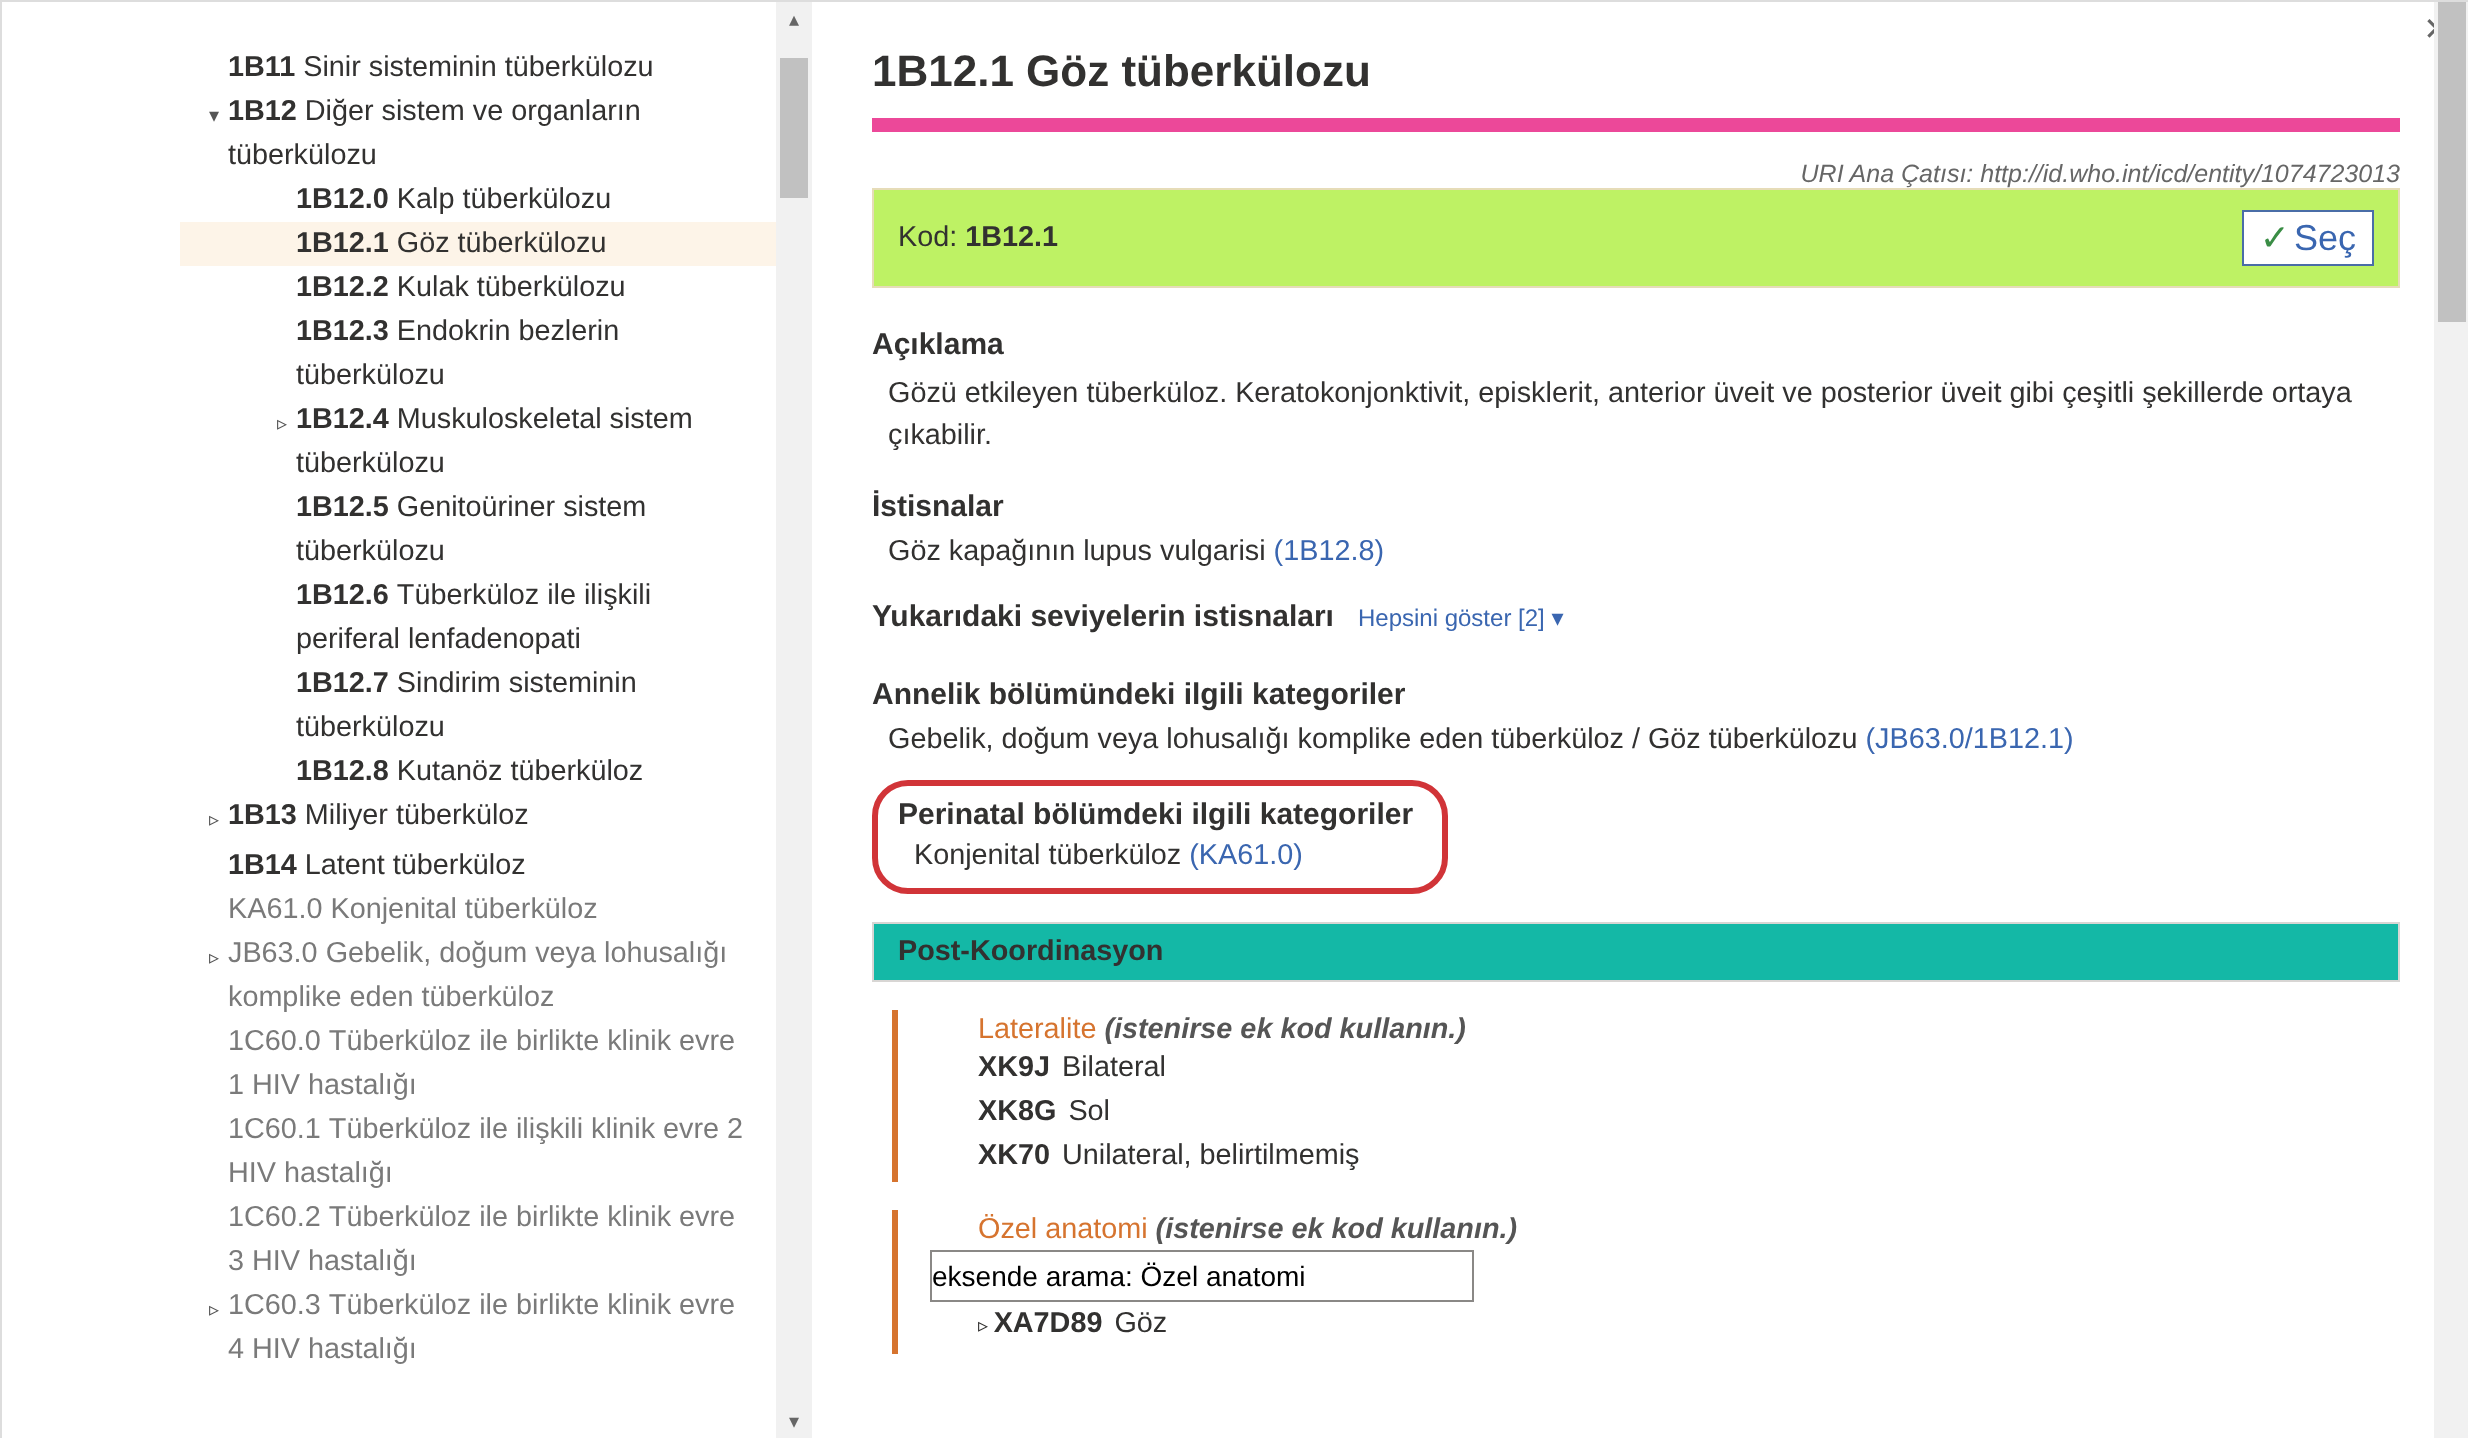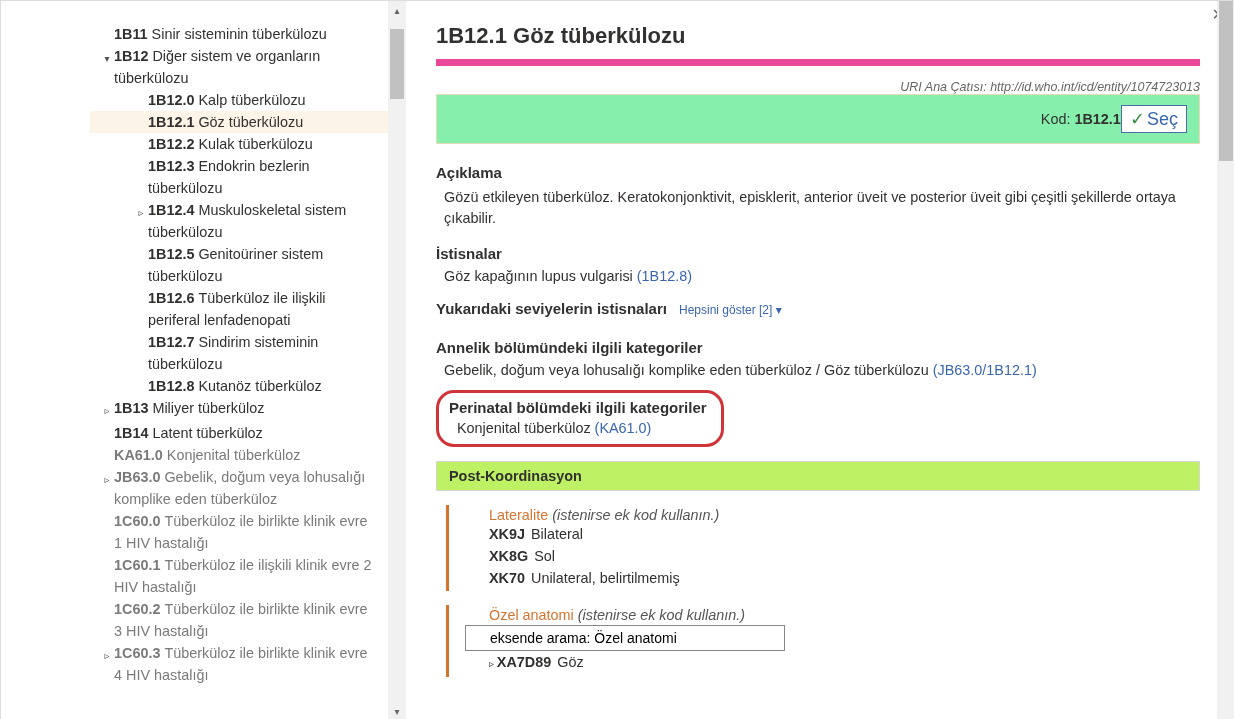--- a/index.html
+++ b/index.html
@@ -10,52 +10,52 @@
  .vsb{position:absolute;right:0;top:0;width:18px;height:100%;background:#f1f1f1;}
  .vsb .thumb{position:absolute;left:2px;width:14px;background:#c1c1c1;border-radius:0;}
  .vsb.leftSb .thumb{top:28px;height:70px;}
  .vsb.rightSb .thumb{top:0;height:160px;}
  .vsb .arrow{position:absolute;left:0;width:18px;height:18px;display:flex;align-items:center;justify-content:center;font-size:10px;color:#666;}
  .vsb .arrow.dn{bottom:0;}
  .row{display:flex;align-items:flex-start;line-height:22px;padding:0 4px 0 0;}
  .toggle{width:14px;flex:0 0 14px;font-size:10px;color:#555;text-align:center;margin-top:3px;}
  .lbl{flex:1;padding-right:10px;}
  .lbl .code{font-weight:600;margin-right:4px;}
- .greyCode{color:#7a7a7a;font-weight:700;margin-right:4px;}
+ .greyCode{color:#7a7a7a;font-weight:400;margin-right:4px;}
  .greyTtl{color:#7a7a7a;}
  .brown{color:#a4262c;}
  .selected{background:#fdf4e8;}
  .indent0{padding-left:10px;}
  .indent2{padding-left:44px;}
  .right{flex:1;position:relative;}
  .rightInner{position:absolute;left:30px;right:35px;top:0;bottom:0;padding-top:22px;}
  h1{font-size:22px;font-weight:600;margin:0 0 10px 0;}
  .uri{text-align:right;font-style:italic;color:#666;font-size:12.5px;border-top:7px solid #ec4899;padding-top:14px;margin-bottom:0;}
- .codeBox{background:#86efac;border:1px solid #e6dcb8;padding:10px 12px;display:flex;align-items:center;justify-content:flex-end;margin-bottom:20px;}
+ .codeBox{background:#bef264;border:1px solid #e6dcb8;padding:10px 12px;display:flex;align-items:center;justify-content:space-between;margin-bottom:20px;}
  .codeBox .k{color:#323130;}
  .codeBox .c{font-weight:600;}
  .selBtn{border:1px solid #4a6da7;color:#3a66b0;background:#fff;padding:2px 8px;cursor:pointer;font-size:18px;}
  .selBtn .chk{color:#3a8d45;margin-right:2px;}
  h3{font-size:15px;font-weight:600;margin:16px 0 6px 0;}
  .body{color:#323130;line-height:1.45;margin-left:8px;}
  .blueLink{color:#3a66b0;cursor:pointer;}
  .exLine{margin-left:8px;}
  .inlineHdr{}
  .inlineHdr h3{display:inline-block;margin-right:8px;}
  .inlineHdr .act{color:#3a66b0;font-size:12px;cursor:pointer;}
  .annot{border:3px solid #d13438;border-radius:18px;padding:4px 14px 8px 10px;display:inline-block;margin-top:12px;}
  .annot h3{margin-top:2px;margin-bottom:4px;}
- .postHdr{background:#bef264;border:1px solid #d8d6d4;font-weight:600;padding:6px 12px;margin-top:14px;}
+ .postHdr{background:#14b8a6;border:1px solid #d8d6d4;font-weight:600;padding:6px 12px;margin-top:14px;}
  .postGroup{margin:14px 0 0 10px;border-left:3px solid #d6742f;padding:2px 0 2px 12px;}
  .pgTitle{color:#d6742f;margin-left:28px;}
- .pgNote{font-style:italic;color:#555;}
+ .pgNote{font-style:italic;color:#555;font-weight:bold;}
  .sub{margin-left:28px;line-height:22px;}
  .sub .sc{font-weight:700;margin-right:6px;}
  .searchBox{margin-left:4px;margin-top:2px;}
- .searchBox input{width:270px;padding:4px 24px;border:1px solid #8a8886;font-family:inherit;font-size:14px;}
+ .searchBox input{width:270px;padding:4px 0;border:1px solid #8a8886;font-family:inherit;font-size:14px;}
 </style>
 </head>
 <body>
 
 <div class="app">
   <span class="close">✕</span>
 
   <div class="left">
     <div class="leftInner" id="tree">
         <div class="row indent0">

